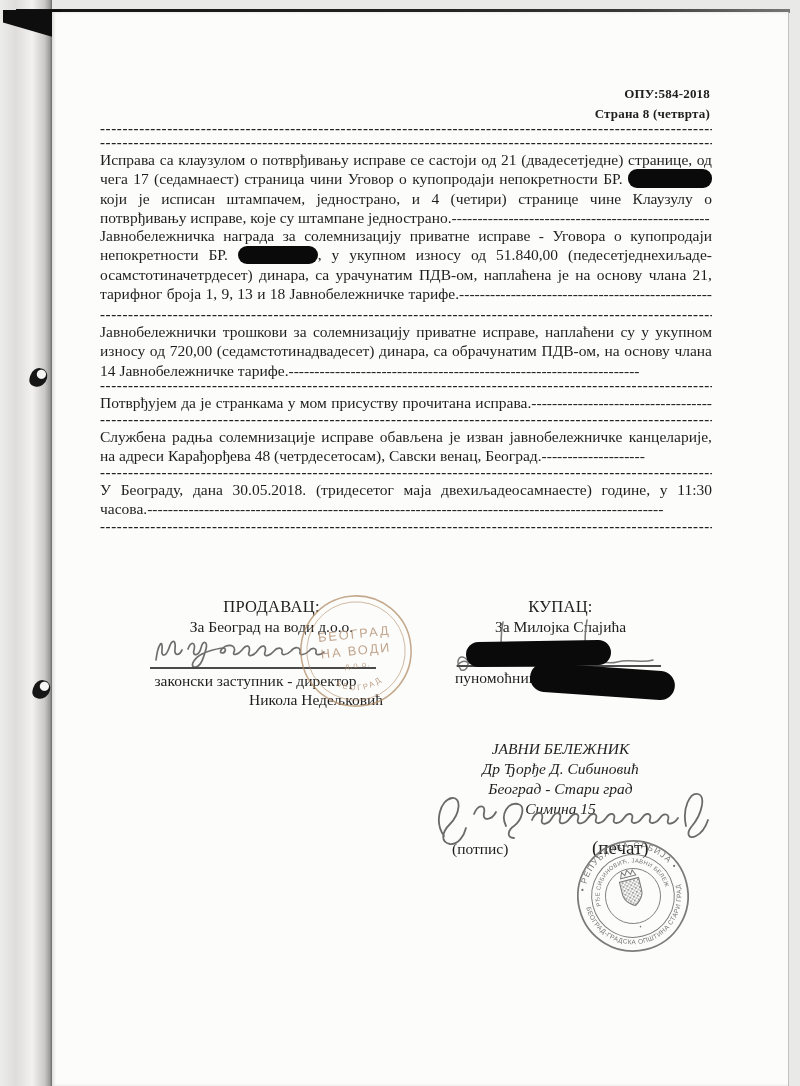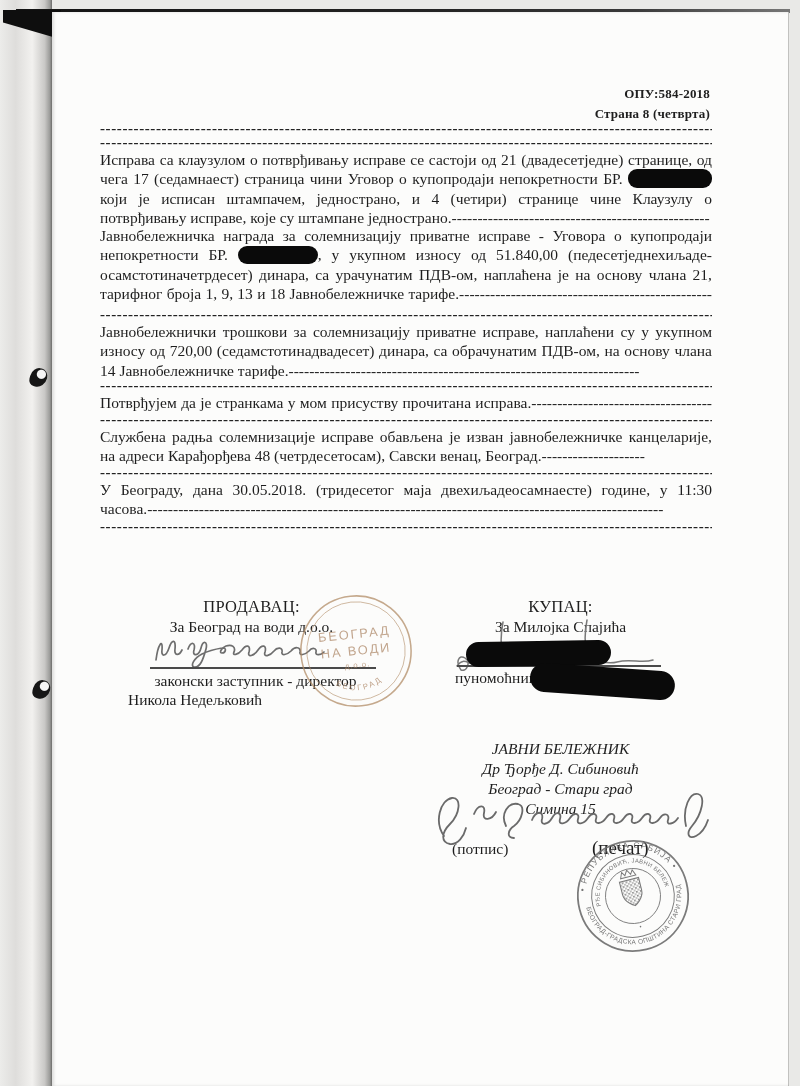--- a/index.html
+++ b/index.html
@@ -28,27 +28,27 @@
      font-size:15px;font-weight:bold;letter-spacing:.6px;color:#222;margin:0;}
   .sep.m6{margin-top:6px;}
   .para{text-align:justify;overflow:hidden;margin:0;word-break:break-word;}
   .h40{height:40px}.h76{height:76px}.h57{height:57px}.h20{height:20px}.h39{height:39px}.h41{height:40px}
   .redact{display:inline-block;background:#0a0a0a;border-radius:9px;vertical-align:-4px;}
   .redact.r1{width:84px;height:19px;}
   .redact.r2{width:80px;height:18px;}
   
   .sigblock{position:absolute;text-align:center;font-size:15.5px;line-height:20px;}
   .sig-title{font-size:16.5px;letter-spacing:.3px;}
-  .seller-block{left:124px;top:597px;width:255px;}
+  .seller-block{left:144px;top:597px;width:255px;}
   .buyer-block{left:428px;top:597px;width:265px;text-align:center;}
   .sig-underline{position:absolute;height:1.5px;background:#4a4a4a;}
   .seller-line{left:150px;top:667px;width:226px;}
   .buyer-line{left:457px;top:665px;width:204px;}
   .seller-role{position:absolute;left:128px;top:671px;width:255px;text-align:center;font-size:15.5px;line-height:20px;}
-  .seller-name{position:absolute;left:128px;top:691px;width:255px;text-align:left;font-size:15.5px;}
+  .seller-name{position:absolute;left:128px;top:691px;width:255px;text-align:right;font-size:15.5px;}
   .buyer-role{position:absolute;left:455px;top:669px;font-size:15.5px;}
   .blob{position:absolute;background:#0a0a0a;}
   .blob1{left:466px;top:641px;width:145px;height:25px;border-radius:13px;transform:rotate(-1deg);}
   .blob2{left:530px;top:667px;width:145px;height:29px;border-radius:15px;transform:rotate(4deg);}
   .sig-svg{position:absolute;pointer-events:none;}
   .seller-sig{left:146px;top:626px;}
   .buyer-sig{left:445px;top:618px;}
   .notary-sig{left:428px;top:786px;}
   
   .notary-block{left:428px;top:739px;width:265px;font-style:italic;}

